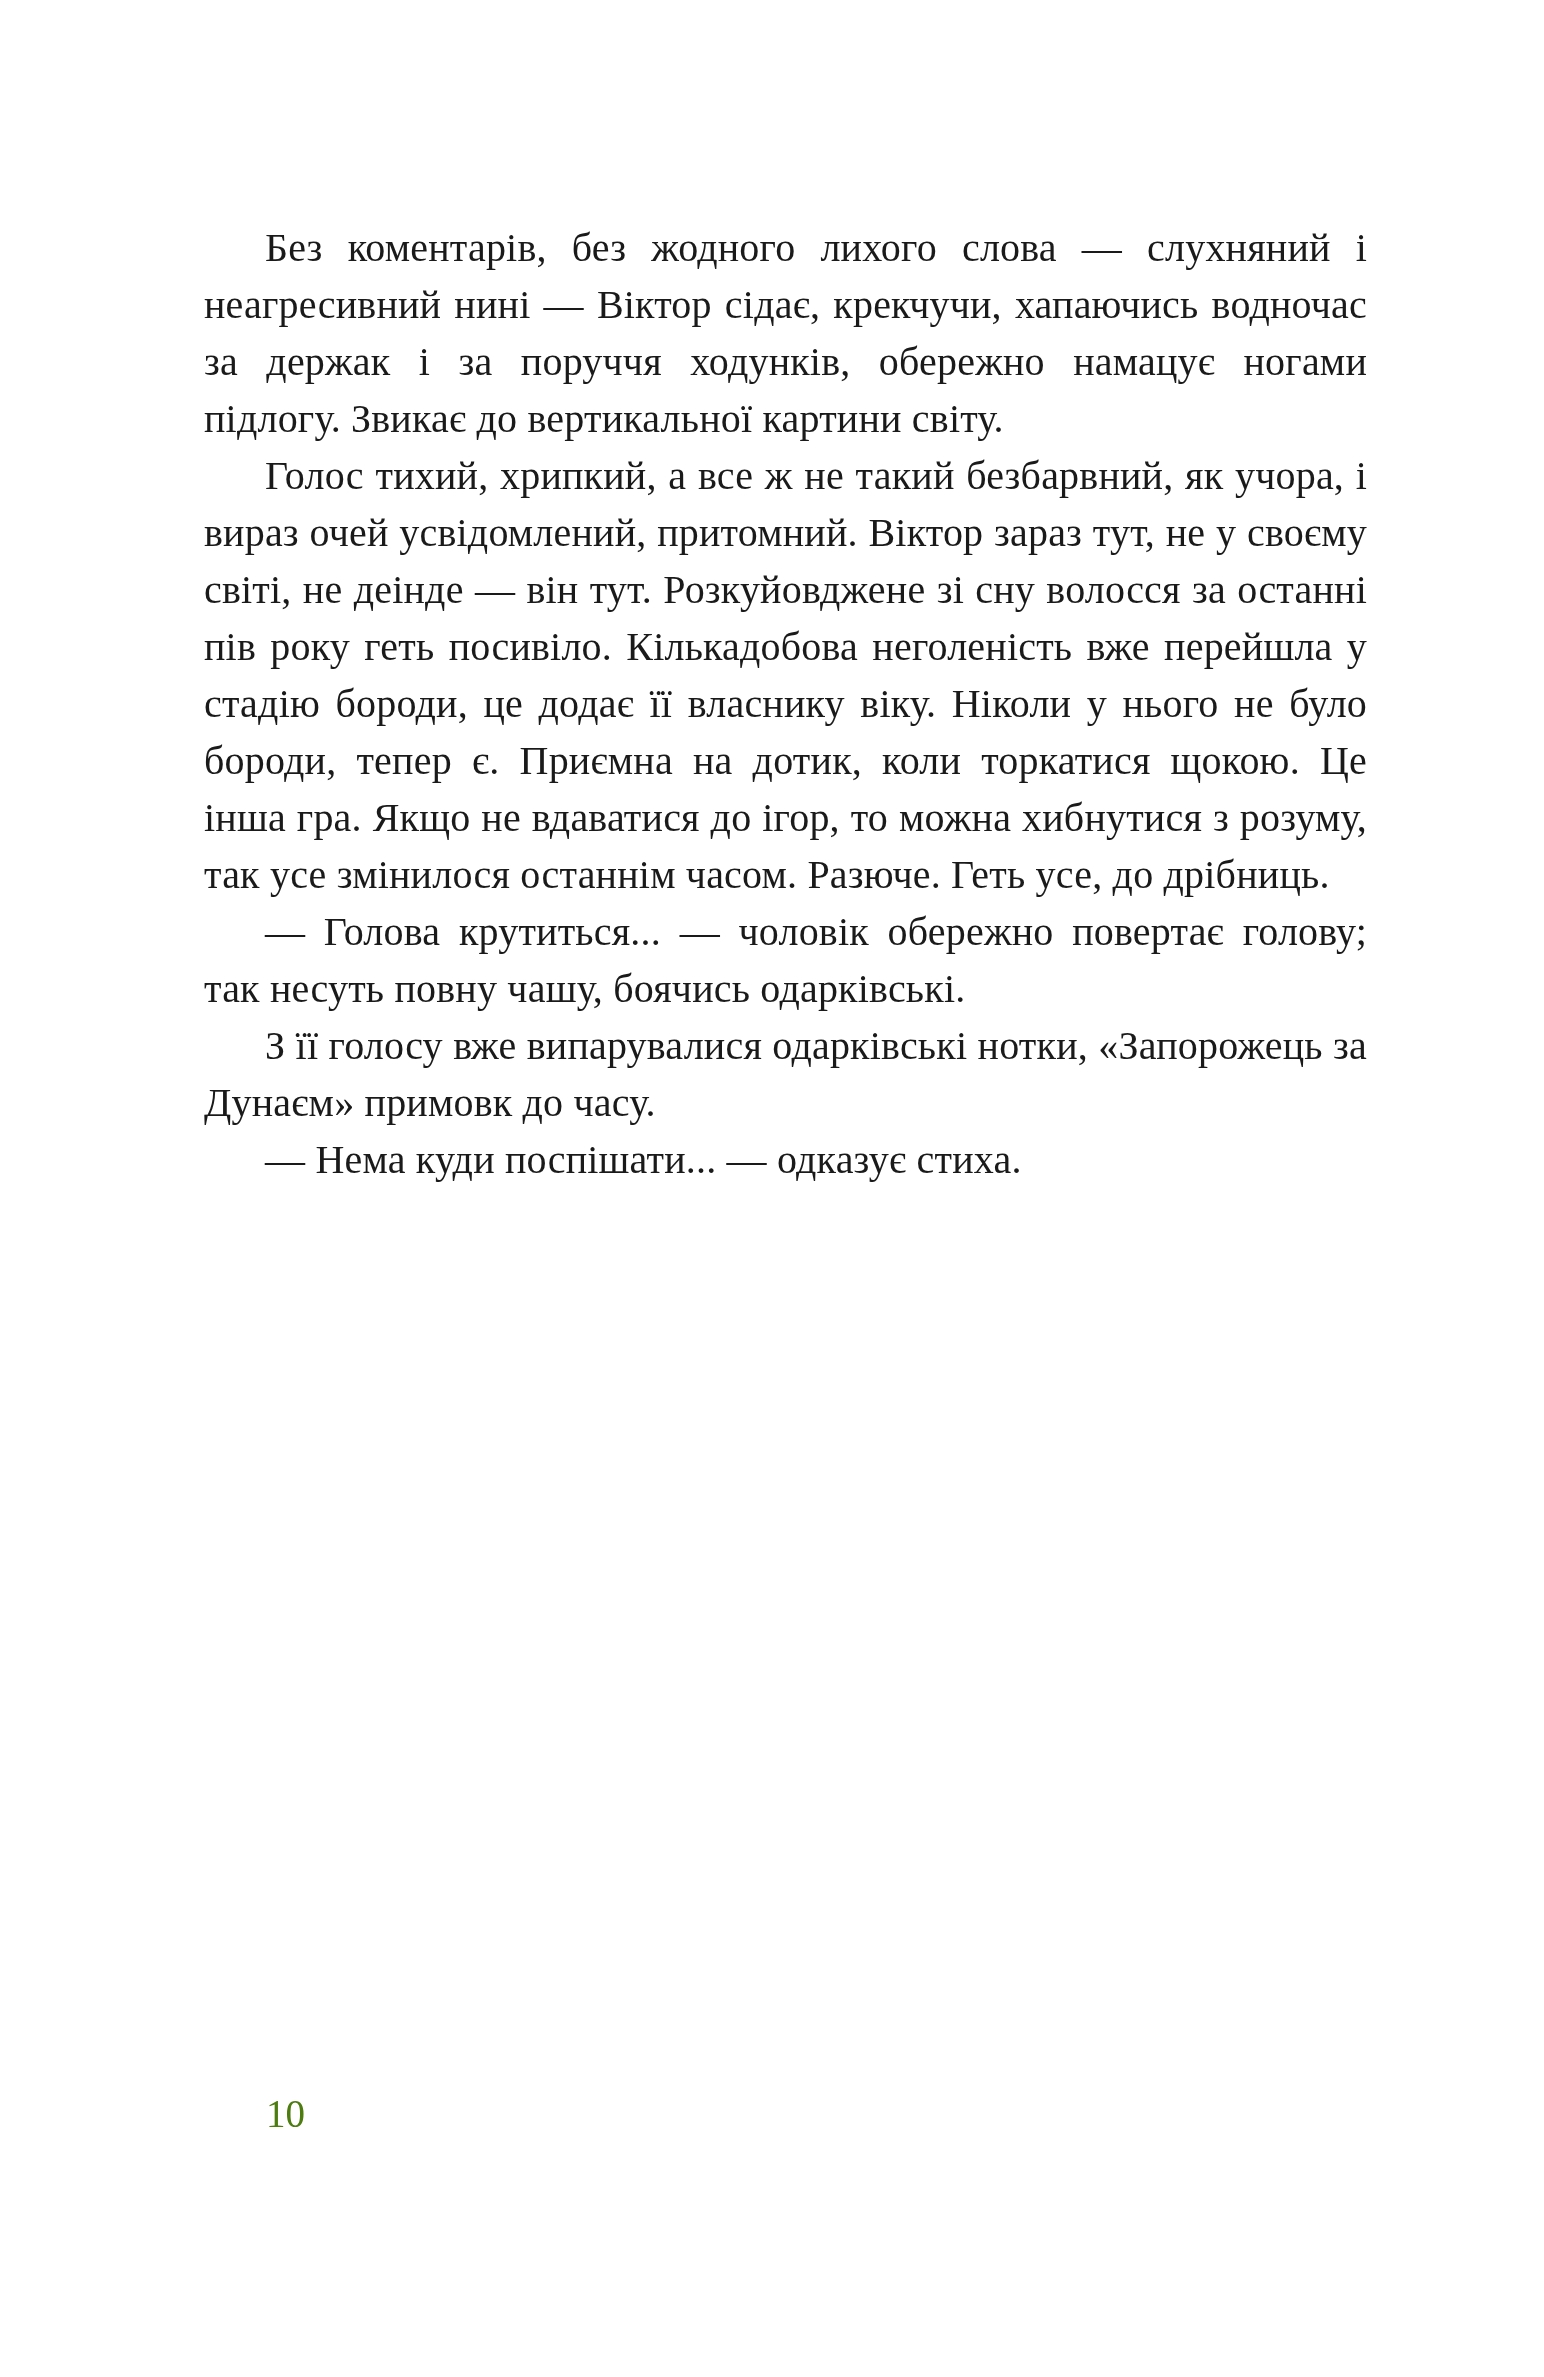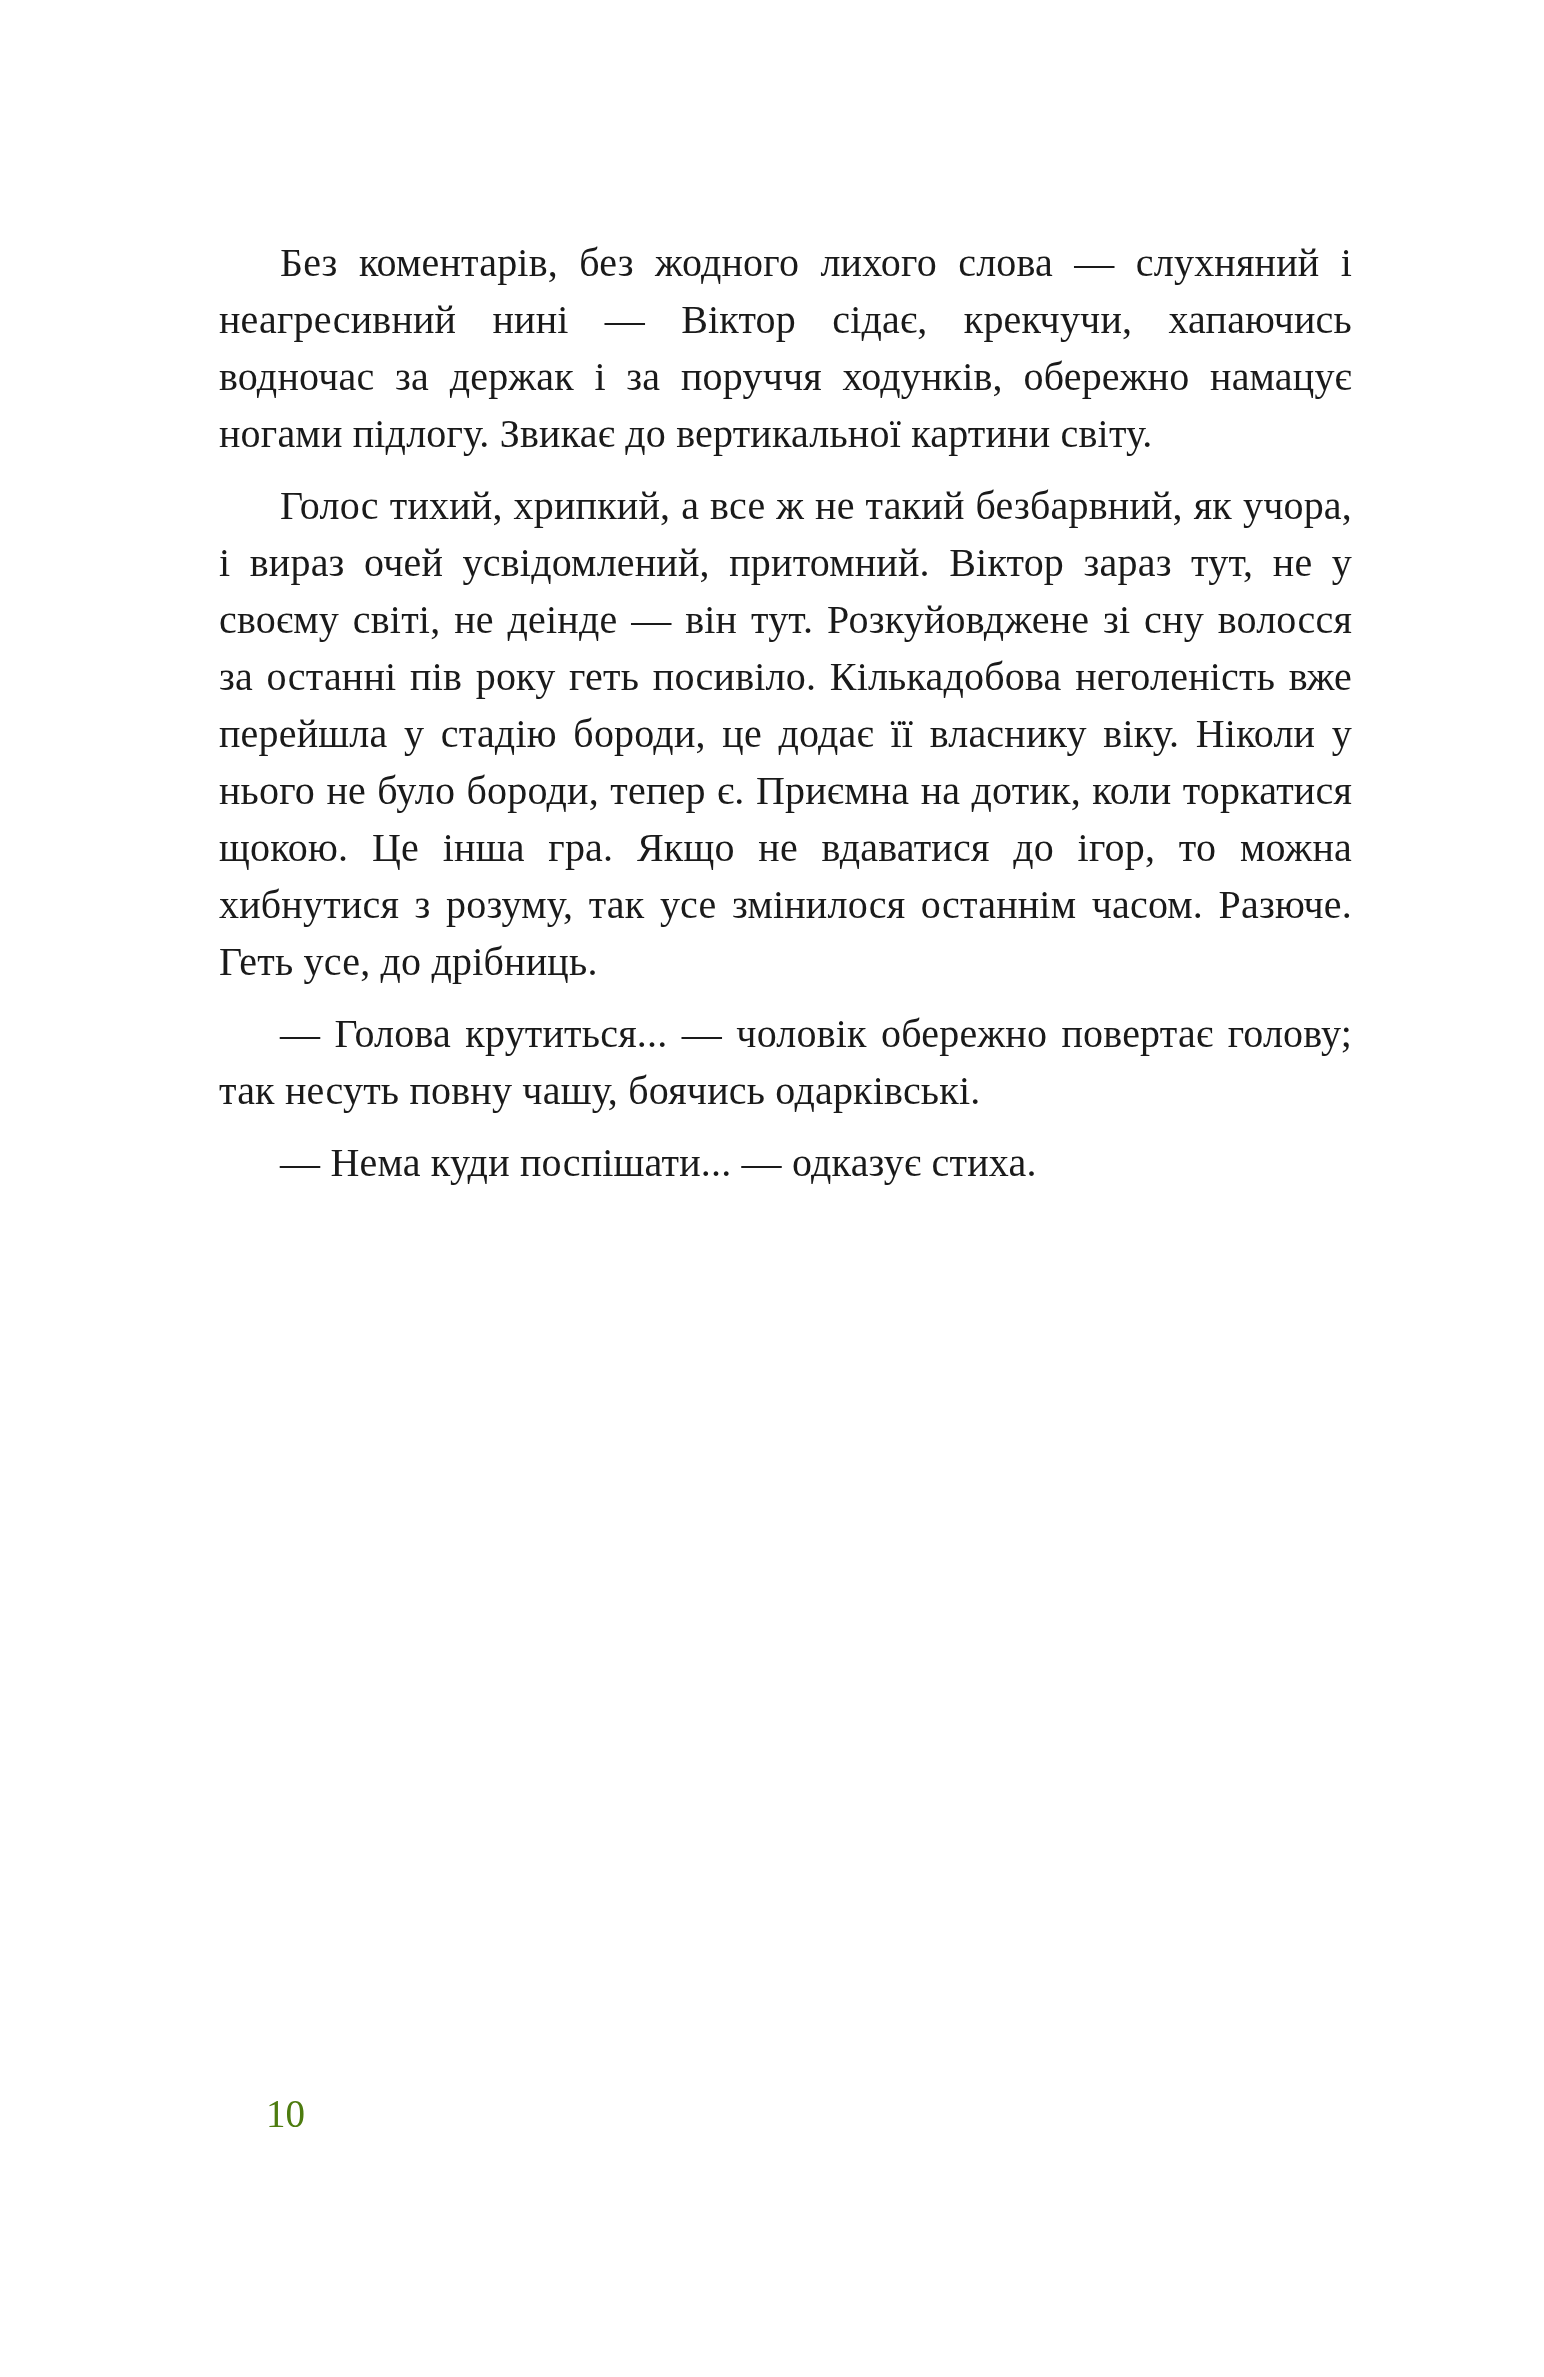--- a/index.html
+++ b/index.html
@@ -20,21 +20,21 @@
     inset: 0;
     background: #ffffff;
   }
   .text-block {
     position: absolute;
     left: 204px;
     top: 219px;
     width: 1163px;
   }
   .text-block p {
-    margin: 15px;
+    margin: 0;
     padding: 0;
     font-size: 40px;
     line-height: 57px;
     text-align: justify;
     text-indent: 61px;
     letter-spacing: 0.2px;
   }
   .folio {
     position: absolute;
     left: 266px;
@@ -45,17 +45,18 @@
   }
 </style>
 </head>
 <body>
 
 <div class="page">
   <div class="text-block">
     <p>Без коментарів, без жодного лихого слова — слухняний і неагресивний нині — Віктор сідає, крекчучи, хапаючись водночас за держак і за поруччя ходунків, обережно намацує ногами підлогу. Звикає до вертикальної картини світу.</p>
     <p>Голос тихий, хрипкий, а все ж не такий безбарвний, як учора, і вираз очей усвідомлений, притомний. Віктор зараз тут, не у своєму світі, не деінде — він тут. Розкуйовджене зі сну волосся за останні пів року геть посивіло. Кількадобова неголеність вже перейшла у стадію бороди, це додає її власнику віку. Ніколи у нього не було бороди, тепер є. Приємна на дотик, коли торкатися щокою. Це інша гра. Якщо не вдаватися до ігор, то можна хибнутися з розуму, так усе змінилося останнім часом. Разюче. Геть усе, до дрібниць.</p>
     <p>— Голова крутиться... — чоловік обережно повертає голову; так несуть повну чашу, боячись одарківські.</p>
+    <p>З її голосу вже випарувалися одарківські нотки, «Запорожець за Дунаєм» примовк до часу.</p>
     <p>— Нема куди поспішати... — одказує стиха.</p>
   </div>
   <div class="folio">10</div>
 </div>
 
 
 </body></html>

